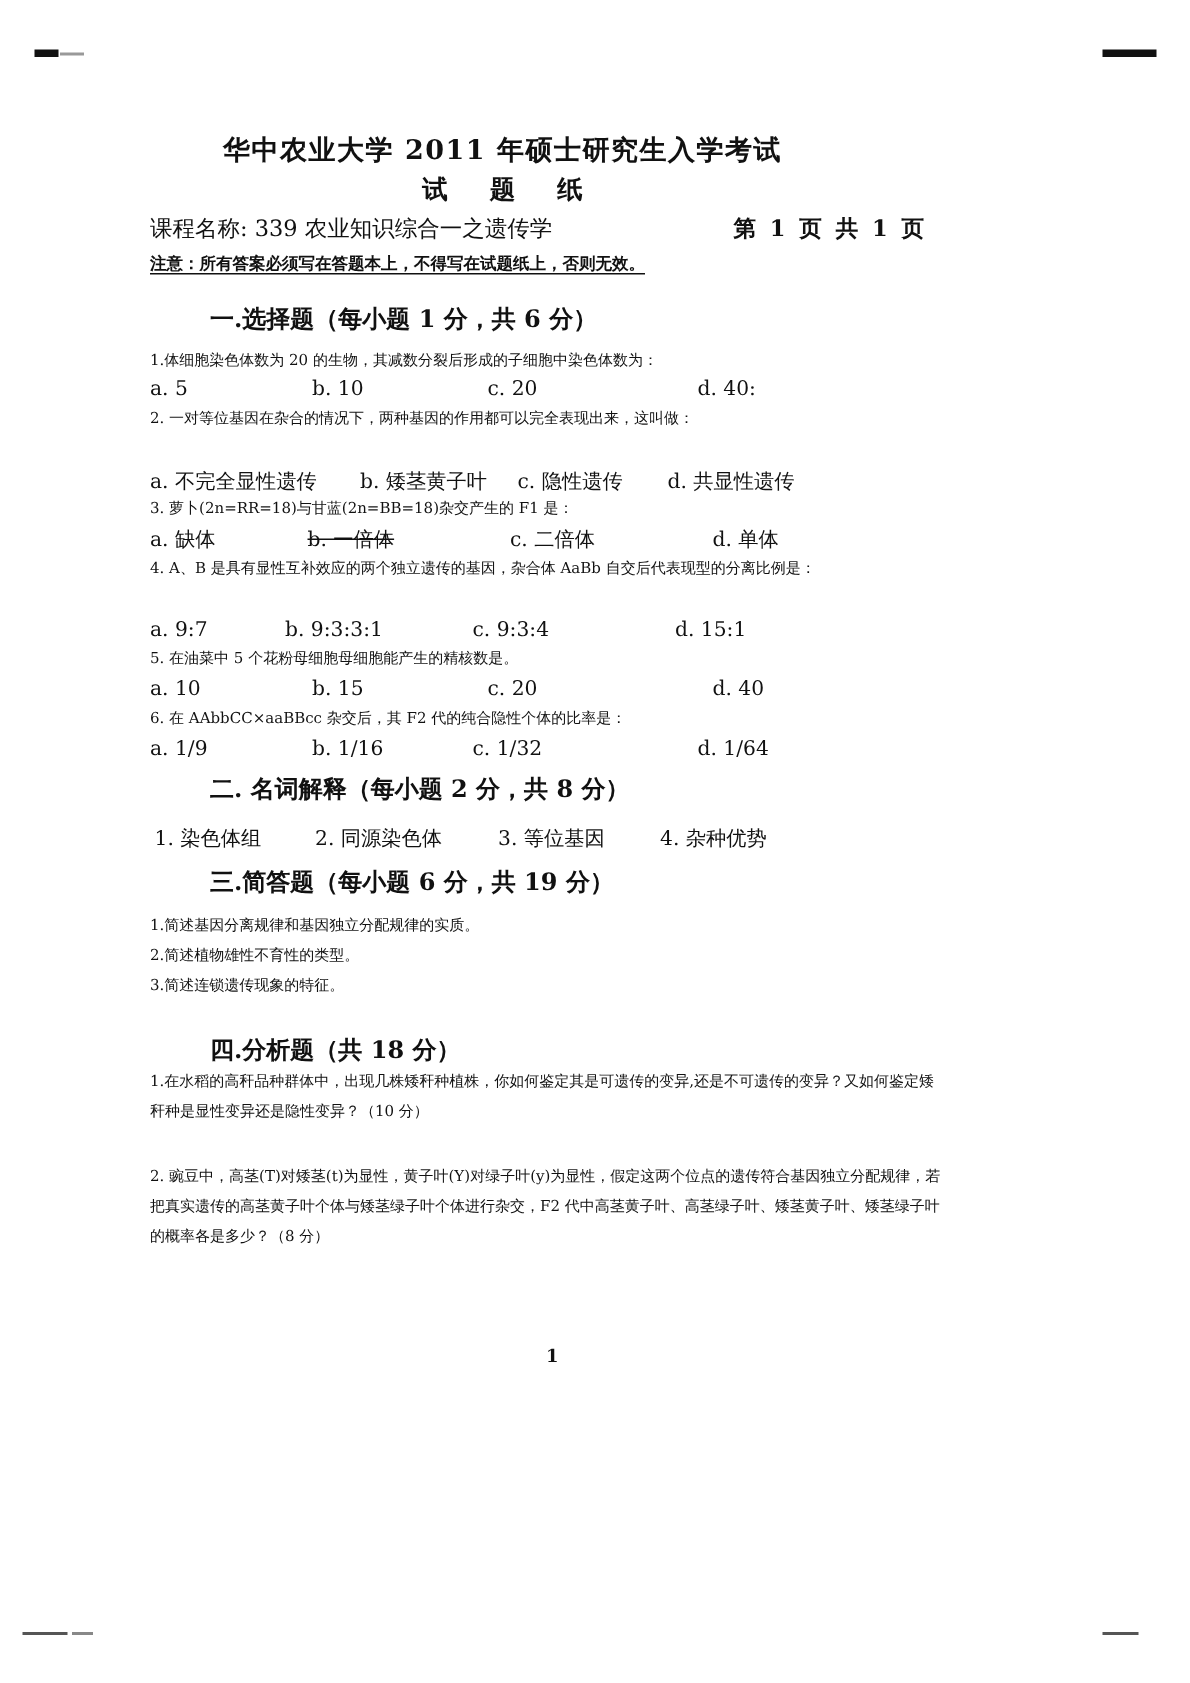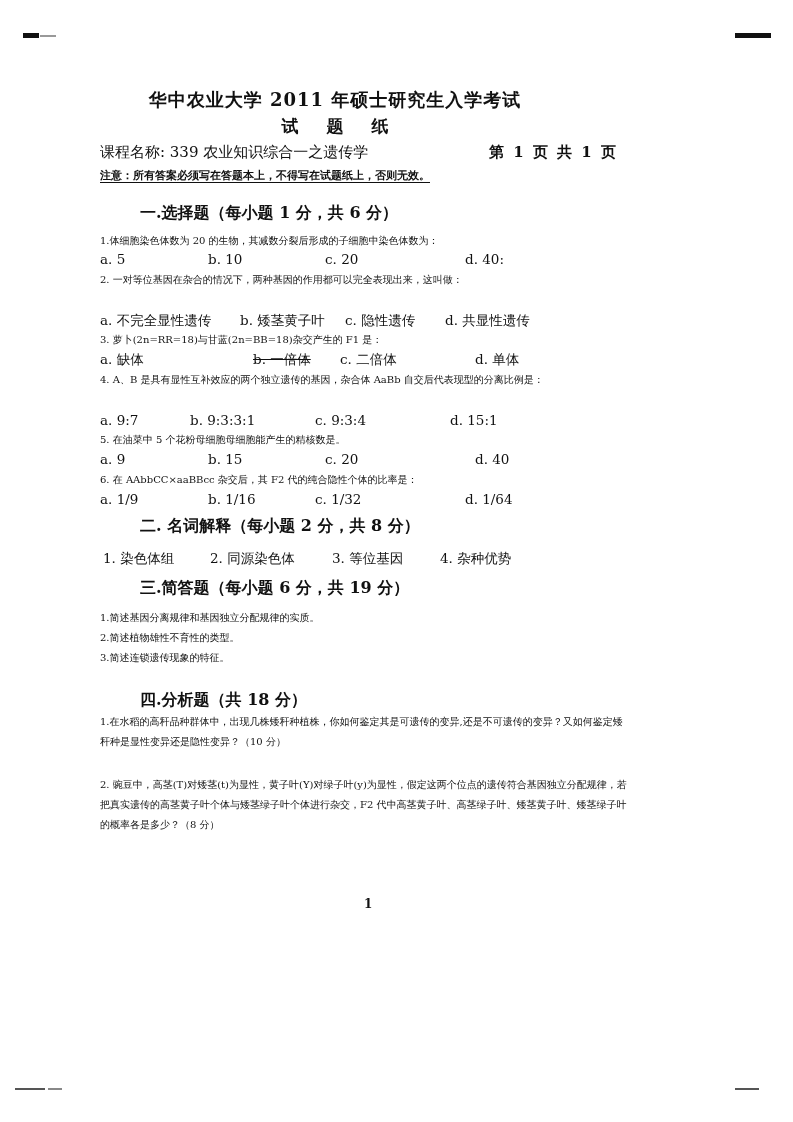--- a/index.html
+++ b/index.html
@@ -22,21 +22,21 @@
 
     .row { position: absolute; left: 100px; width: 525px; font-size: 13.5px; white-space: nowrap; }
     .course { top: 143px; font-size: 15px; display: flex; justify-content: space-between; width: 518px; }
     .course .pg { font-weight: bold; letter-spacing: 2px; }
     .notice { top: 168px; font-size: 11px; font-weight: bold; text-decoration: underline; text-underline-offset: 3px; }
 
     .h { position: absolute; left: 100px; font-size: 16px; font-weight: bold; white-space: nowrap; margin-left: 40px; }
     .q { position: absolute; left: 100px; width: 530px; font-size: 10px; line-height: 20px; }
     .opts { position: absolute; left: 100px; width: 520px; font-size: 13.5px; height: 18px; }
     .opts span { position: absolute; top: 0; white-space: nowrap; }
-    .strike { text-decoration: line-through; margin-left: 48px; }
+    .strike { text-decoration: line-through; }
     .pgnum { position: absolute; left: 364px; top: 897px; font-size: 12px; font-weight: bold; }
   </style>
 </head>
 <body>
 
 <div class="mark mark-tl"></div>
 <div class="mark mark-tl-dots"></div>
 <div class="mark mark-tr"></div>
 <div class="mark mark-bl"></div>
 <div class="mark mark-bl-dots"></div>
@@ -82,21 +82,21 @@
 <div class="q" style="top:370px">4. A、B 是具有显性互补效应的两个独立遗传的基因，杂合体 AaBb 自交后代表现型的分离比例是：</div>
 <div class="opts" style="top:412px">
   <span style="left:0">a. 9:7</span>
   <span style="left:90px">b. 9:3:3:1</span>
   <span style="left:215px">c.  9:3:4</span>
   <span style="left:350px">d. 15:1</span>
 </div>
 
 <div class="q" style="top:430px">5. 在油菜中 5 个花粉母细胞母细胞能产生的精核数是。</div>
 <div class="opts" style="top:451px">
-  <span style="left:0">a. 9</span>
+  <span style="left:0">a. 10</span>
   <span style="left:108px">b. 15</span>
   <span style="left:225px">c. 20</span>
   <span style="left:375px">d. 40</span>
 </div>
 
 <div class="q" style="top:470px">6. 在 AAbbCC×aaBBcc 杂交后，其 F2 代的纯合隐性个体的比率是：</div>
 <div class="opts" style="top:491px">
   <span style="left:0">a. 1/9</span>
   <span style="left:108px">b. 1/16</span>
   <span style="left:215px">c. 1/32</span>

